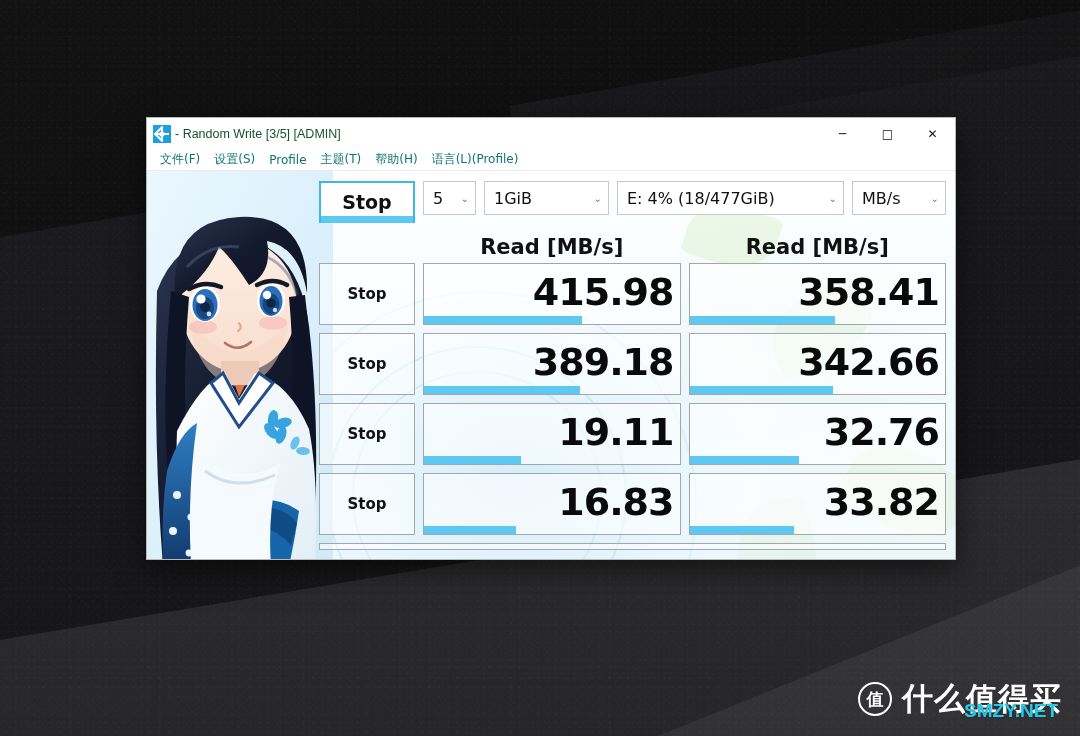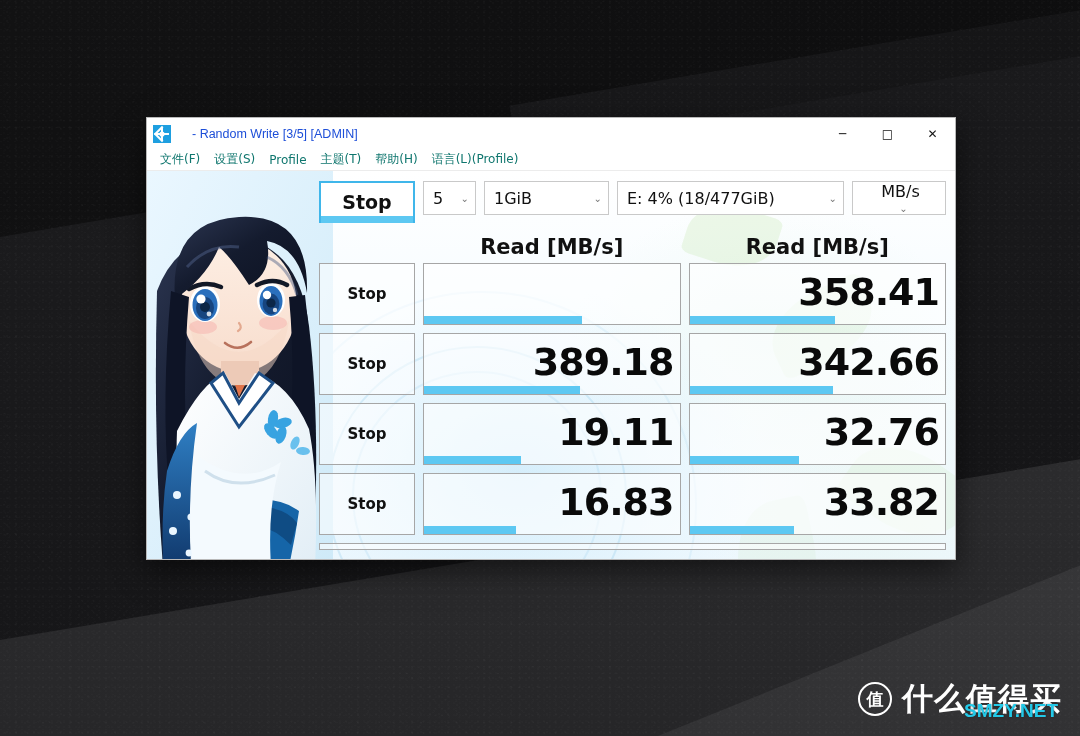--- a/index.html
+++ b/index.html
@@ -98,21 +98,21 @@
   
   #titlebar {
     height: 31px; flex: 0 0 31px;
     display: flex; align-items: center;
     background: #fff;
     padding-left: 6px;
   }
   #app-icon { width: 18px; height: 18px; position: relative; flex:0 0 18px; }
   #app-icon svg { display:block; }
   #title-text {
-    font-size: 12.5px; color: #1d4ed8; margin-left: 21px;
+    font-size: 12.5px; color: #14532d; margin-left: 4px;
     white-space: nowrap;
   }
   #win-btns { margin-left: auto; display: flex; height: 31px; }
   .win-btn {
     width: 45px; height: 31px;
     display: flex; align-items: center; justify-content: center;
     color: #111; font-size: 12px;
     font-family: "DejaVu Sans", sans-serif;
   }
 
@@ -206,21 +206,21 @@
     font-family: "DejaVu Sans", sans-serif;
   }
   .combo .cval { flex: 1 1 auto; white-space: nowrap; overflow: hidden; }
   .combo .chev {
     margin-left: 6px; color: #777; font-size: 10px;
     font-family: "DejaVu Sans", sans-serif;
   }
   #combo-count { width: 53px; }
   #combo-size  { width: 125px; }
   #combo-drive { flex: 1 1 auto; min-width: 0; }
-  #combo-unit  { width: 94px; flex-direction: column; }
+  #combo-unit  { width: 94px; }
 
   
   #hdr-row {
     display: flex; gap: 8px; margin-top: 12px;
     padding-left: 104px;
   }
   .hdr-cell {
     flex: 1 1 0; text-align: center;
     font-size: 21px; font-weight: bold; color: #111;
     font-family: "DejaVu Sans", sans-serif;
@@ -454,20 +454,21 @@
         <div id="hdr-row">
           <div class="hdr-cell">Read [MB/s]</div>
           <div class="hdr-cell">Read [MB/s]</div>
         </div>
 
         <div id="rows">
 
           <div class="res-row">
             <div class="row-btn">Stop</div>
             <div class="res-cell">
+              <span class="res-val">415.98</span>
               <div class="res-bar-track">
                 <div class="res-bar-fill" style="width: 62%;"></div>
               </div>
             </div>
             <div class="res-cell">
               <span class="res-val">358.41</span>
               <div class="res-bar-track">
                 <div class="res-bar-fill" style="width: 57%;"></div>
               </div>
             </div>

